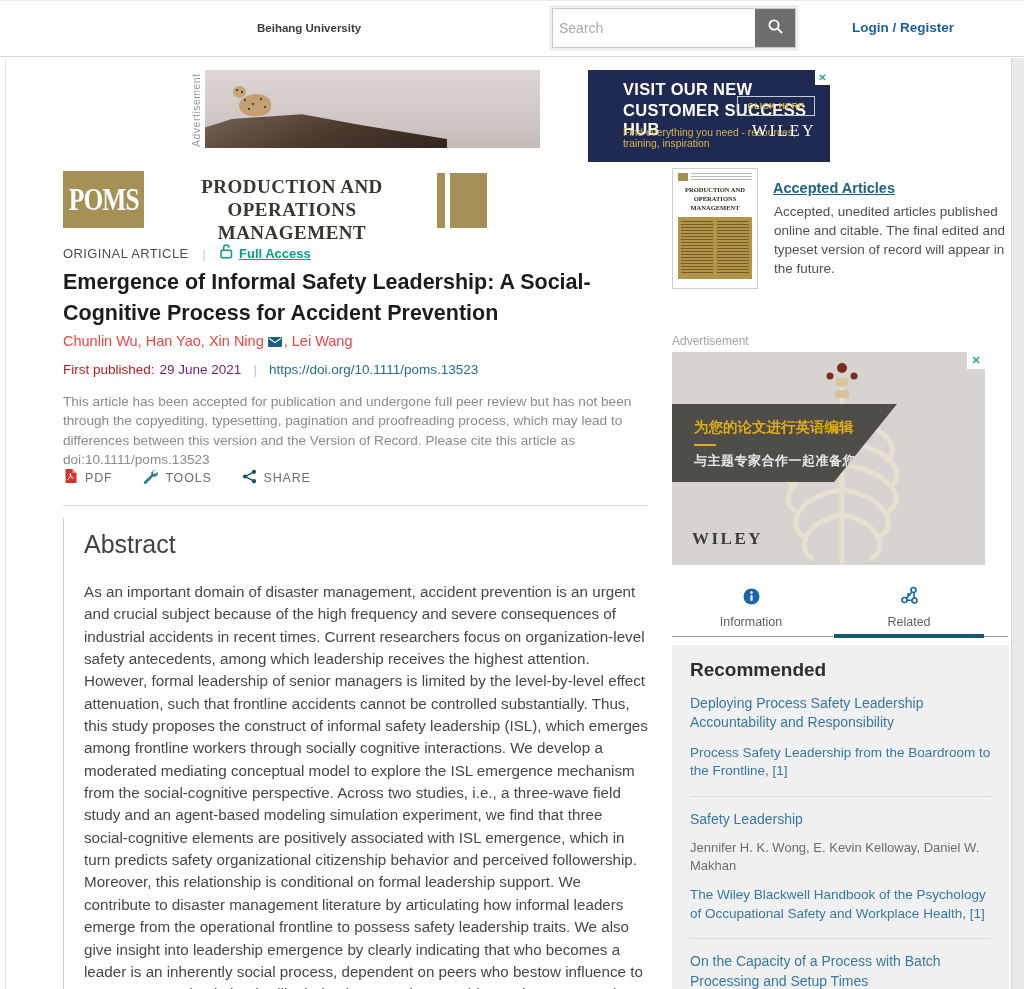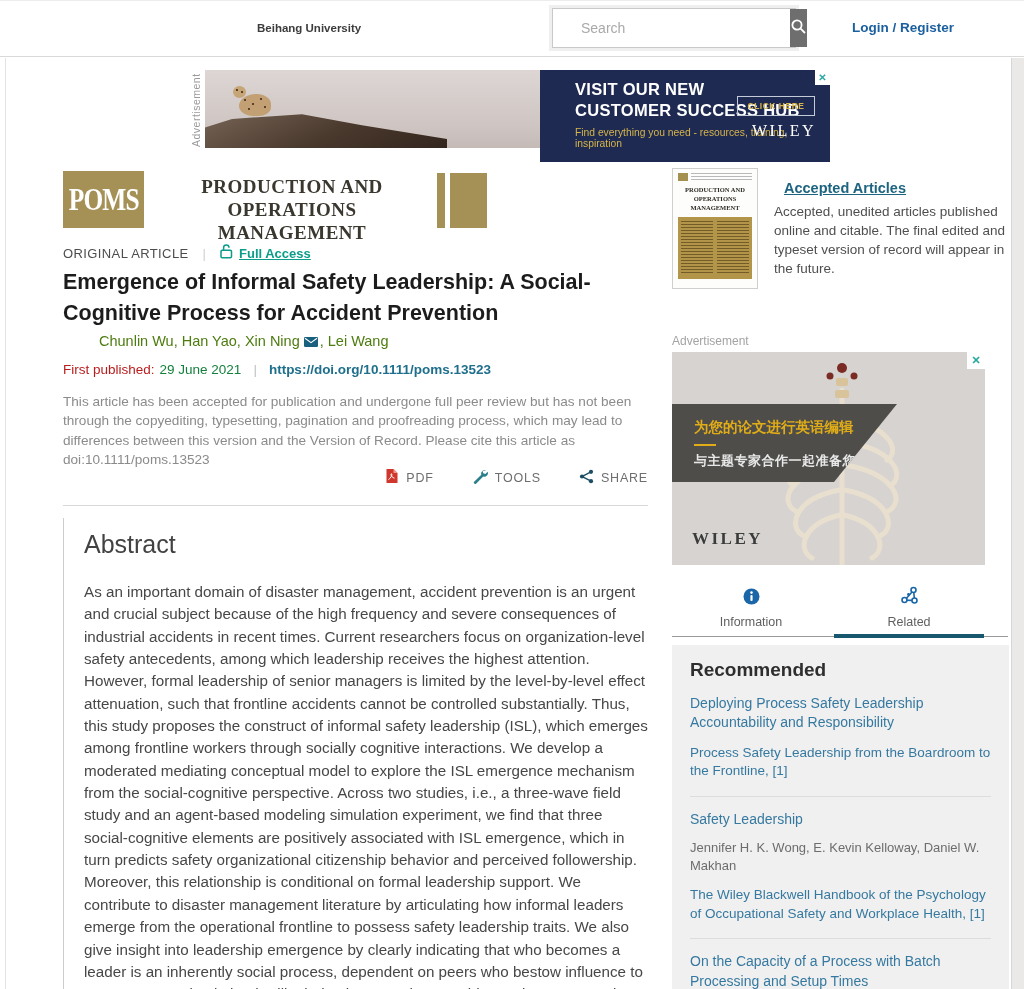--- a/index.html
+++ b/index.html
@@ -7,32 +7,32 @@
   body { font-family:"Liberation Sans", sans-serif; background:#ffffff; position:relative; overflow:hidden; }
   .serif { font-family:"Liberation Serif", serif; }
 
   
   .header { position:absolute; top:0; left:0; width:1024px; height:57px; background:#fff;
             border-top:1px solid #ececec; border-bottom:1px solid #d9d9d9; }
   .brand { position:absolute; left:63px; top:15px; font-size:19px; font-weight:bold; color:#111; letter-spacing:.2px; }
   .institution { position:absolute; left:257px; top:21px; font-size:11.5px; font-weight:bold; color:#3c3c3c; }
   .searchwrap { position:absolute; left:552px; top:7px; width:244px; height:40px; border:1px solid #c9c9c9;
                 background:#fff; display:flex; box-shadow:0 0 0 3px #efefef; }
-  .searchinput { flex:1; border:none; outline:none; padding:0 28px; font-size:14px; color:#0f766e; font-family:"Liberation Sans",sans-serif; }
+  .searchinput { flex:1; border:none; outline:none; padding:0 6px; font-size:14px; color:#0f766e; font-family:"Liberation Sans",sans-serif; }
   .searchinput::placeholder { color:#a9a9a9; }
   .searchbtn { width:40px; height:38px; background:#6e6e6e; border:none; display:flex; align-items:center; justify-content:center; cursor:pointer; }
   .login { position:absolute; right:70px; top:19px; font-size:13.5px; font-weight:bold; color:#1a5f9e; text-decoration:none; }
 
   .left-line { position:absolute; left:5px; top:58px; width:1px; height:931px; background:#e2e2e2; }
   .right-strip { position:absolute; right:0; top:58px; width:13px; height:931px; background:#eae9e7; border-left:1px solid #d6d6d6; }
 
   
   .ad-vert { position:absolute; left:190px; top:72px; height:76px; writing-mode:vertical-rl; transform:rotate(180deg);
              font-size:10.5px; color:#9a9a9a; letter-spacing:.5px; text-align:center; }
-  .banner { position:absolute; left:205px; top:70px; width:625px; height:92px; display:flex; }
+  .banner { position:absolute; left:205px; top:70px; width:625px; height:92px; display:flex;gap:48px; }
   .banner-photo { width:335px; height:78px; position:relative; overflow:hidden;
                   background:linear-gradient(180deg,#ddd6d4 0%,#cfc6c3 70%,#c4bab6 100%); }
   .rock { position:absolute; bottom:-4px; left:-8px; width:250px; height:46px;
           background:linear-gradient(155deg,#7d6a5c,#4a392d 55%,#32251d);
           clip-path:polygon(0 100%,0 52%,14% 28%,42% 18%,66% 42%,100% 72%,100% 100%); }
   .leopard { position:absolute; left:28px; bottom:32px; width:40px; height:30px; }
   .leo-body { position:absolute; left:6px; bottom:0; width:32px; height:22px; background:#c2a073;
               border-radius:55% 45% 40% 45%;
               background-image:radial-gradient(circle 1.5px at 6px 6px,#5d4227 99%,transparent),
                                radial-gradient(circle 1.5px at 14px 10px,#5d4227 99%,transparent),
@@ -65,30 +65,30 @@
   .jdeco-block { position:absolute; left:450px; top:173px; width:37px; height:55px; background:#a59155; }
 
   
   .metarow { position:absolute; left:63px; top:244px; display:flex; align-items:center; font-size:13px; }
   .arttype { color:#4d4d4d; letter-spacing:.4px; }
   .metadiv { margin:0 14px; color:#cfcfcf; }
   .fullaccess { color:#0b9c8a; font-weight:bold; margin-left:6px; font-size:13px; }
 
   .arttitle { position:absolute; left:63px; top:267px; width:570px; font-size:21.5px; font-weight:bold;
               color:#1c1c1c; line-height:1.42; }
-  .authors { position:absolute; left:63px; top:333px; font-size:14.5px; color:#4d7c0f;margin-left:36px; }
+  .authors { position:absolute; left:63px; top:333px; font-size:14.5px; color:#ef4444; }
   .authors .mail { margin:0 2px 0 4px; vertical-align:-1px; }
   .pubrow { position:absolute; left:63px; top:362px; font-size:13.5px; display:flex; align-items:center; }
   .publabel { color:#b91c1c; }
-  .pubdate { color:#15803d; margin-left:5px; }
+  .pubdate { color:#701a75; margin-left:5px; }
   .pubpipe { color:#c0c0c0; margin:0 12px; }
-  .doi { color:#1f6f8c; font-weight:bold; text-decoration:none;text-align:right; }
+  .doi { color:#1f6f8c; font-weight:normal; text-decoration:none;text-align:right; }
   .disclaimer { position:absolute; left:63px; top:392px; width:592px; font-size:13.6px; line-height:1.43; color:#8b8b8b; }
 
-  .actions { position:absolute; left:63px; top:468px; width:585px; display:flex; justify-content:flex-end; gap:38px; }
+  .actions { position:absolute; left:63px; top:468px; width:585px; display:flex; gap:30px; }
   .actbtn { display:flex; align-items:center; gap:7px; font-size:12.5px; color:#6e6e6e; letter-spacing:.8px;
             background:none; border:none; cursor:pointer; font-family:"Liberation Sans",sans-serif; }
   .rule { position:absolute; left:63px; top:505px; width:585px; height:1px; background:#d8d8d8; }
 
   
   .abstract { position:absolute; left:63px; top:518px; width:592px; border-left:1px solid #cccccc; padding-left:20px; }
   .abs-head { margin-top:12px; font-size:25px; font-weight:400; color:#424242; }
   .abs-text { margin-top:22px; width:566px; font-size:15.2px; line-height:1.47; color:#474747; }
 
   
@@ -98,21 +98,21 @@
            border:1px solid #cfcfcf; padding:4px 5px; }
   .cover-head { display:flex; gap:3px; align-items:flex-start; }
   .cover-chip { width:10px; height:8px; background:#a5914f; }
   .cover-lines { flex:1; height:8px;
                  background:repeating-linear-gradient(180deg,#b9b9b9 0 1px,transparent 1px 3px); }
   .cover-title { margin-top:5px; text-align:center; font-family:"Liberation Serif",serif; font-weight:bold;
                  font-size:6.5px; line-height:1.35; color:#2f2c26; }
   .cover-gold { margin-top:5px; height:62px; background:#b3954a; display:flex; gap:4px; padding:4px 3px; }
   .cover-col { flex:1; background:repeating-linear-gradient(180deg,rgba(62,44,12,.55) 0 1px,transparent 1px 3px); }
 
-  .accepted-title { position:absolute; left:112px; top:180px; font-size:14.5px; font-weight:bold; color:#1d6480;
+  .accepted-title { position:absolute; left:101px; top:180px; font-size:14.5px; font-weight:bold; color:#1d6480;
                     text-decoration:underline; }
   .accepted-text { position:absolute; left:102px; top:202px; width:238px; font-size:13.5px; line-height:1.42; color:#4f4f4f; }
 
   .side-adlabel { position:absolute; left:0; top:334px; font-size:12px; color:#a3a3a3; }
   .side-ad { position:absolute; left:0; top:352px; width:313px; height:213px; background:#d6d3d0; overflow:hidden; }
   .side-ad svg.skel { position:absolute; left:70px; top:8px; }
   .side-banner { position:absolute; left:0; top:52px; width:225px; height:78px; background:#4e4d4a;
                  clip-path:polygon(0 0,100% 0,72% 100%,0 100%); padding:14px 0 0 22px; }
   .side-banner .zh1 { font-size:14.5px; font-weight:bold; color:#e0ac17; }
   .side-banner .dash { width:22px; height:2px; background:#e0ac17; margin:7px 0 6px; }

